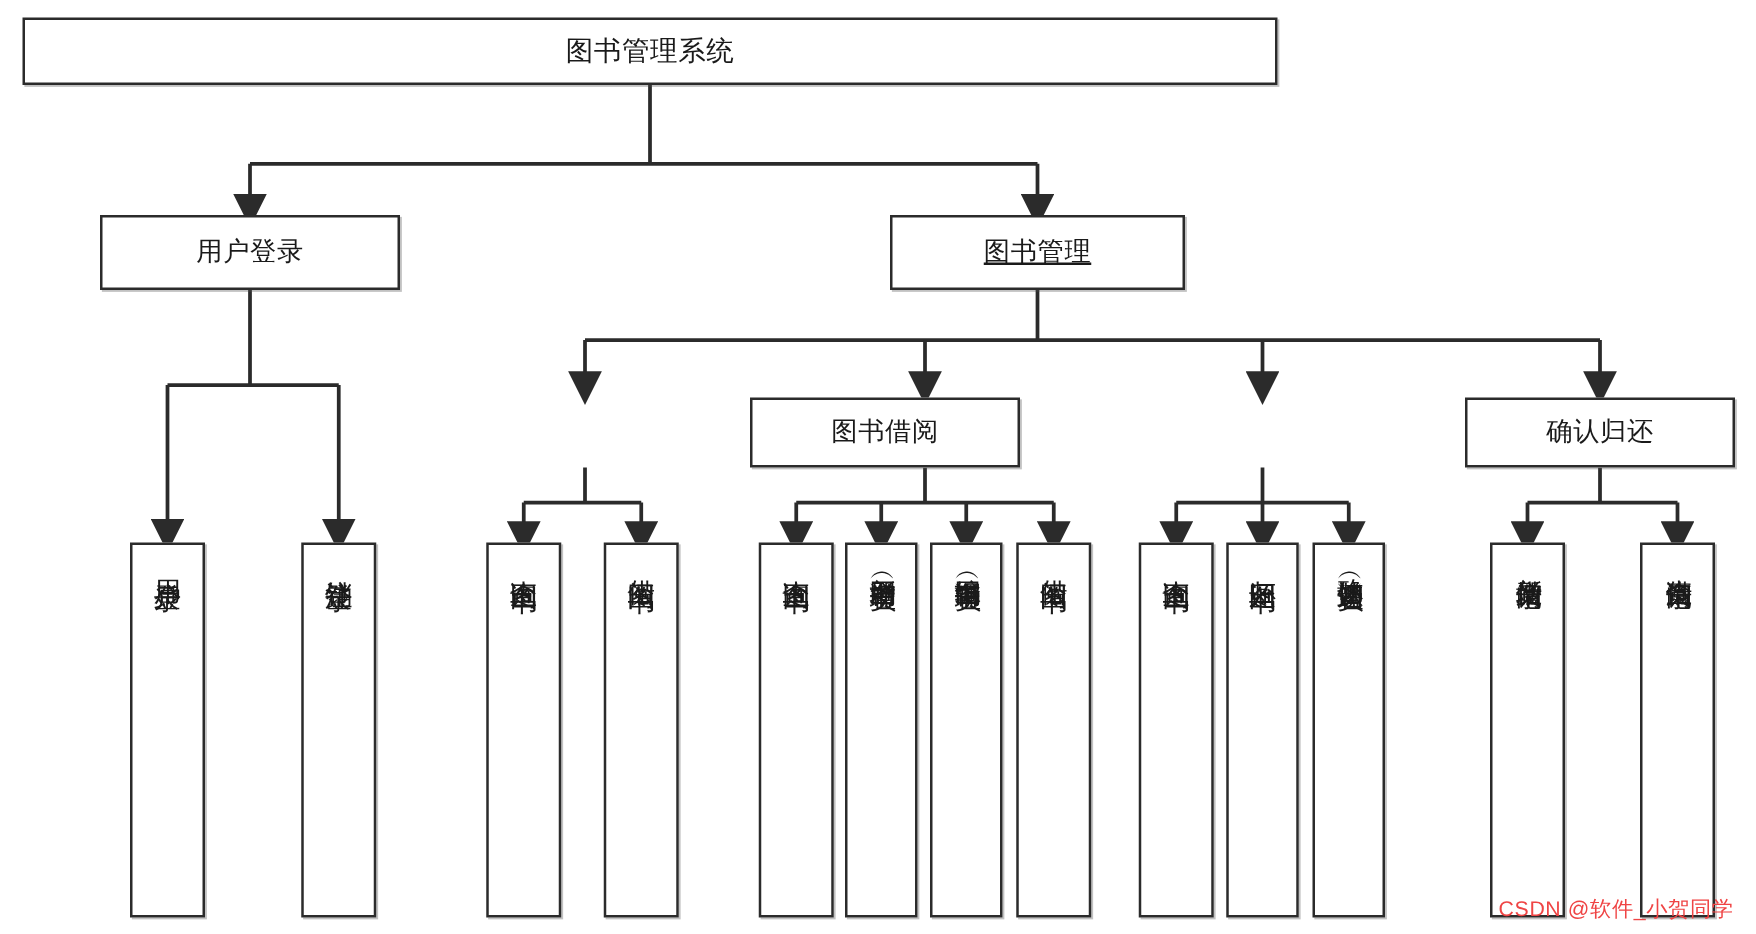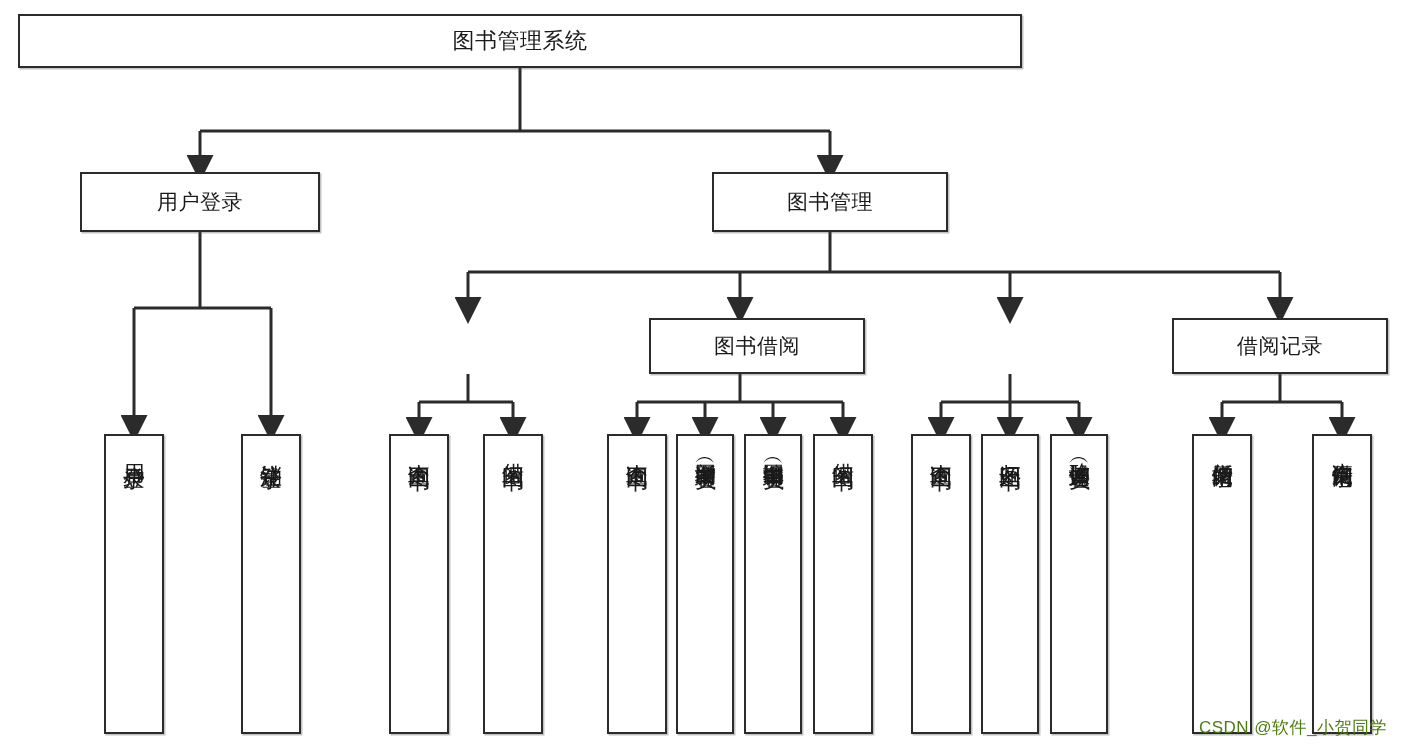--- a/index.html
+++ b/index.html
@@ -64,21 +64,21 @@
   }
   .node.vert.tall .label {
     font-size: 21px;
     letter-spacing: 1px;
   }
   .watermark {
     position: absolute;
     right: 18px;
     bottom: 8px;
     font-size: 17px;
-    color: #4d7c0f;
+    color: #ef4444;
     letter-spacing: 0.5px;
     white-space: nowrap;
   }
 </style>
 </head>
 <body>
 
 <div id="canvas">
 
   <svg class="lines" viewBox="0 0 1405 747">
@@ -131,29 +131,29 @@
     </g>
   </svg>
 
   <div class="node root horiz" style="left:18px; top:14px; width:1004px; height:54px;">
     <span class="label">图书管理系统</span>
   </div>
 
   <div class="node horiz" style="left:80px; top:172px; width:240px; height:60px;">
     <span class="label">用户登录</span>
   </div>
-  <div class="node horiz" style="left:712px; top:172px; width:236px; height:60px;">
+  <div class="node horiz" style="left:712px; top:172px; width:236px; height:60px;text-decoration:underline;">
     <span class="label">图书管理</span>
   </div>
 
-  <div class="node horiz" style="left:649px; top:318px; width:216px; height:56px;">
+  <div class="node horiz" style="left:600px; top:318px; width:216px; height:56px;">
     <span class="label">图书借阅</span>
   </div>
   <div class="node horiz" style="left:1172px; top:318px; width:216px; height:56px;">
-    <span class="label">借阅记录</span>
+    <span class="label">确认归还</span>
   </div>
 
   <div class="node vert" style="left:104px; top:434px; width:60px; height:300px;">
     <span class="label">用户登录</span>
   </div>
   <div class="node vert" style="left:241px; top:434px; width:60px; height:300px;">
     <span class="label">注销登录</span>
   </div>
 
   <div class="node vert" style="left:389px; top:434px; width:60px; height:300px;">

